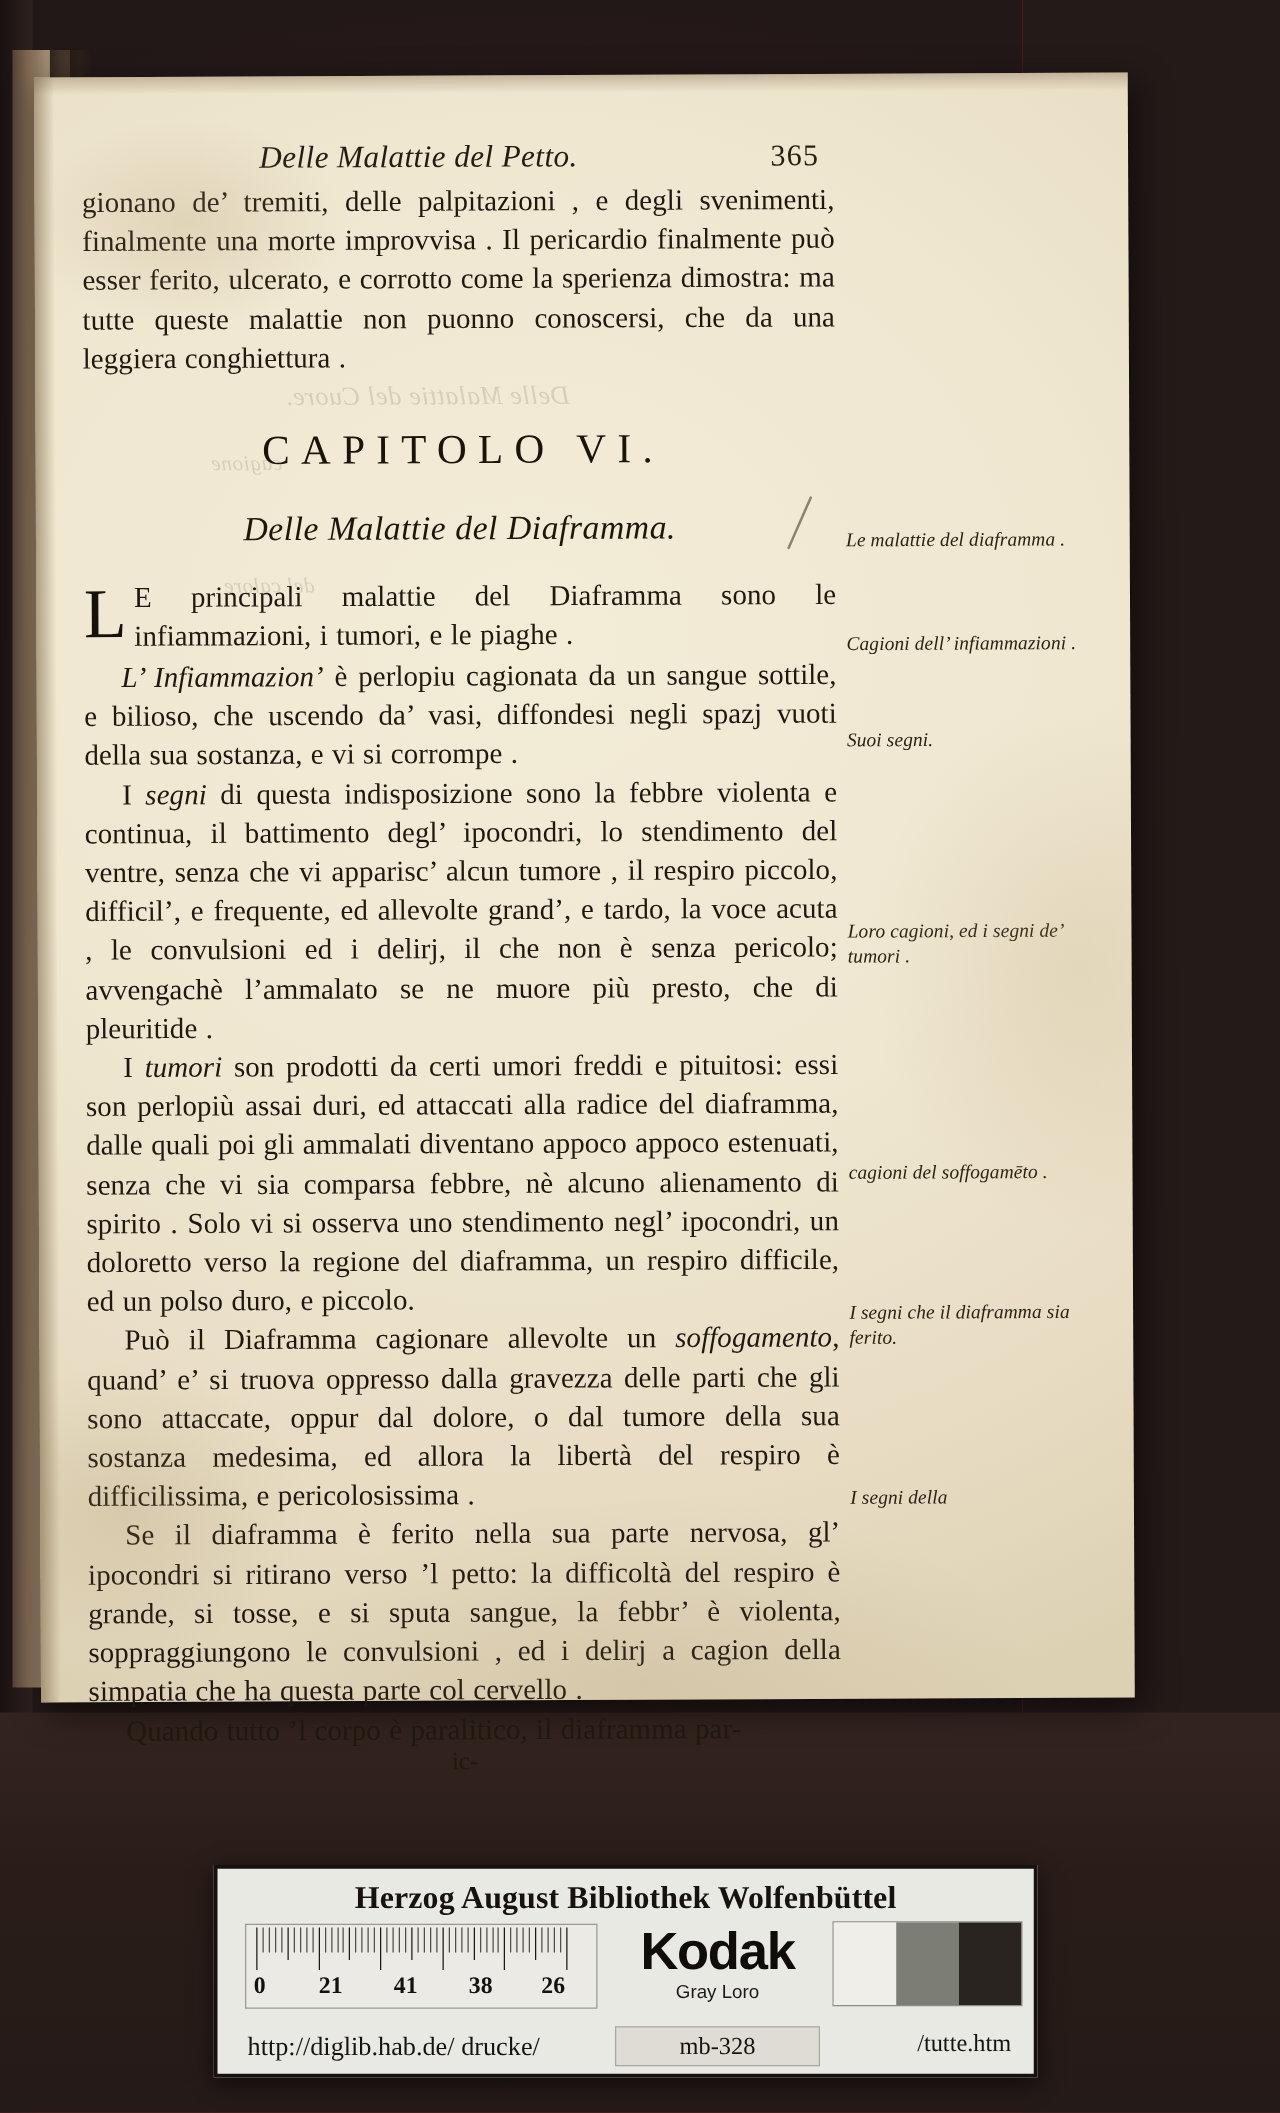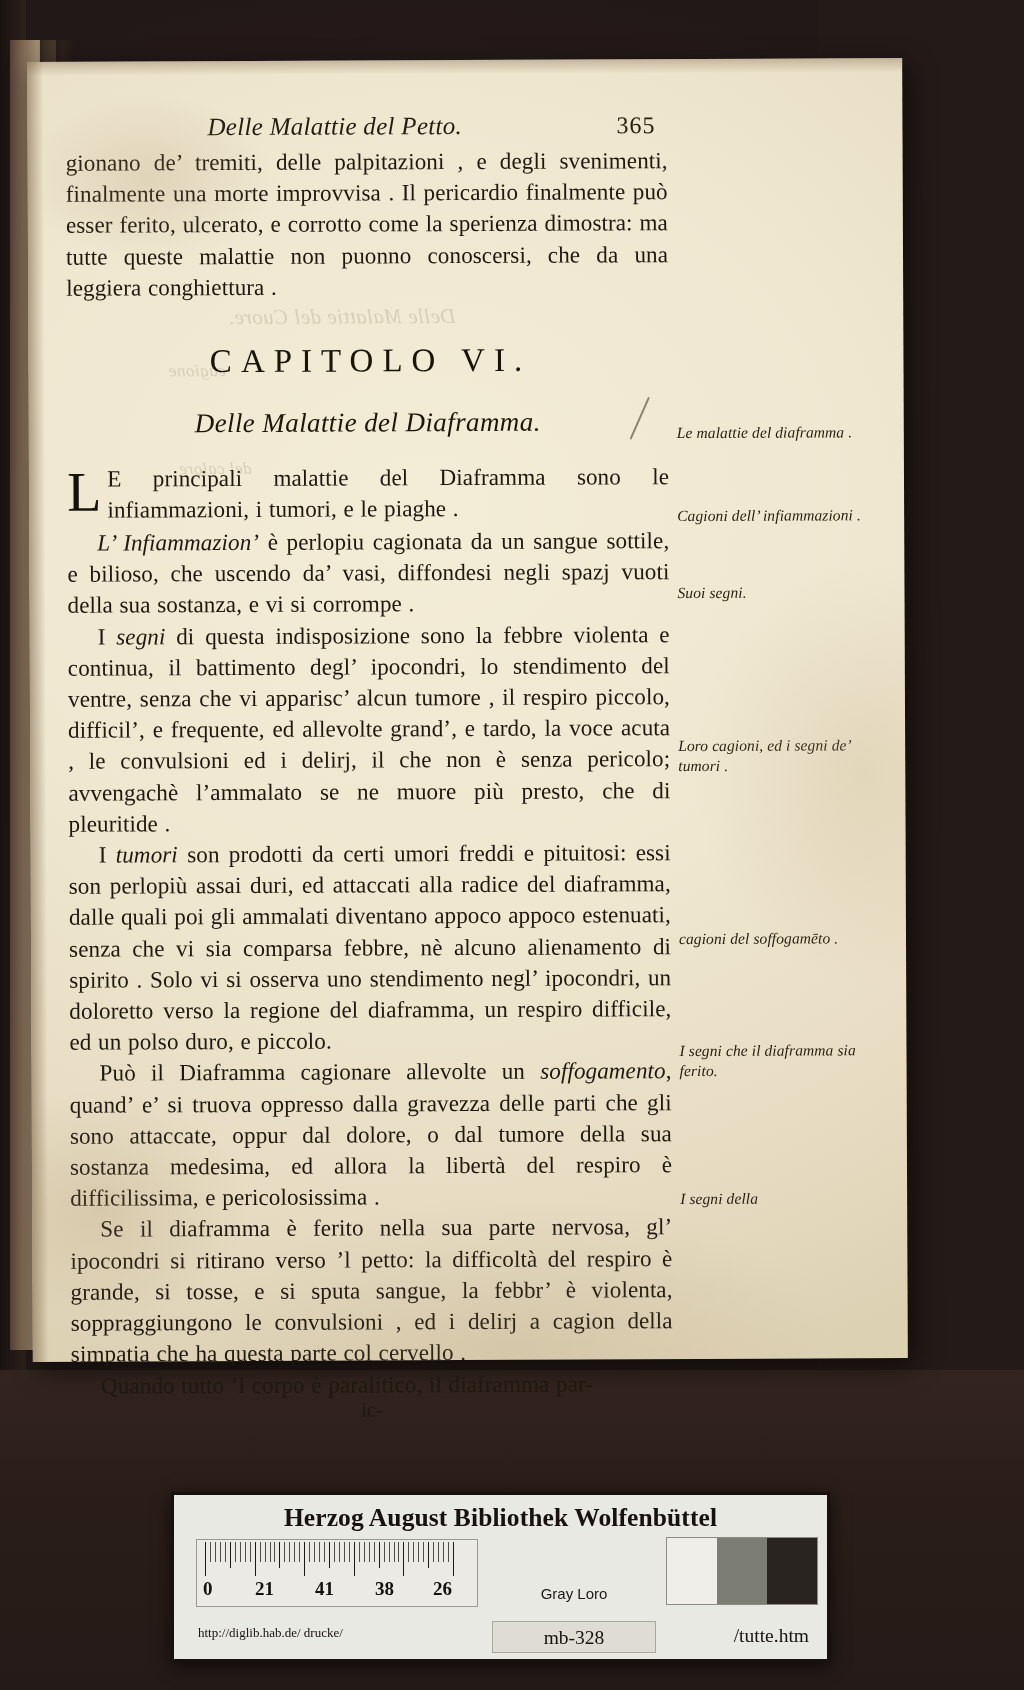--- a/index.html
+++ b/index.html
@@ -280,21 +280,21 @@
 
   .cal-row3 {
     position: relative;
     height: 46px;
     margin-top: 4px;
     font-family: "Liberation Serif", serif;
   }
   .url-left {
     position: absolute;
     left: 24px; top: 8px;
-    font-size: 13px;
+    font-size: 21px;
     color: #16120f;
   }
   .shelfmark {
     position: absolute;
     left: 318px; top: 4px;
     width: 164px; height: 32px;
     background: #dedcd5;
     border: 1px solid #a8a8a0;
     text-align: center;
     font-size: 19.5px;
@@ -437,20 +437,21 @@
           </div>
         <div class="rulernums" id="rulernums">
             <span style="left: 6px;">0</span>
             <span style="left: 58px;">21</span>
             <span style="left: 118px;">41</span>
             <span style="left: 178px;">38</span>
             <span style="left: 236px;">26</span>
           </div>
       </div>
 
+      <div class="kodak">Kodak</div>
       <div class="grayscale-label">Gray Loro</div>
 
       <div class="patches">
         <div style="background:#efeee8;"></div>
         <div style="background:#7c7d74;"></div>
         <div style="background:#2a2420;"></div>
       </div>
     </div>
 
     <div class="cal-row3">

